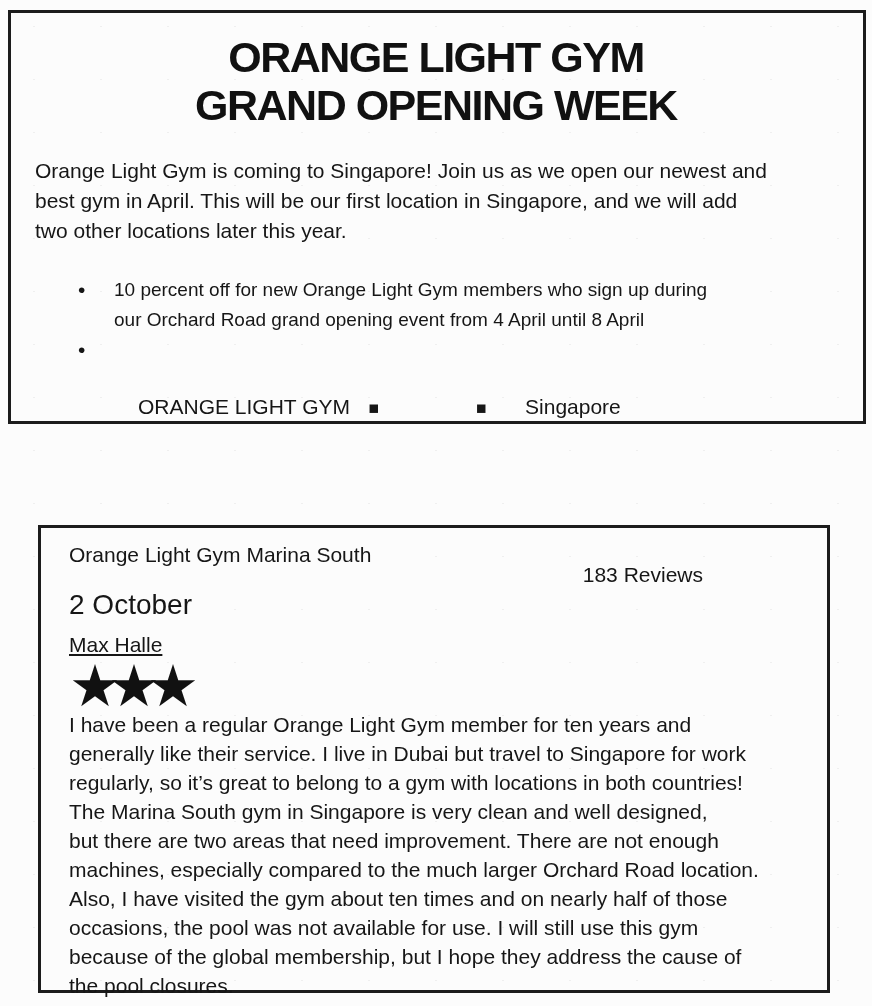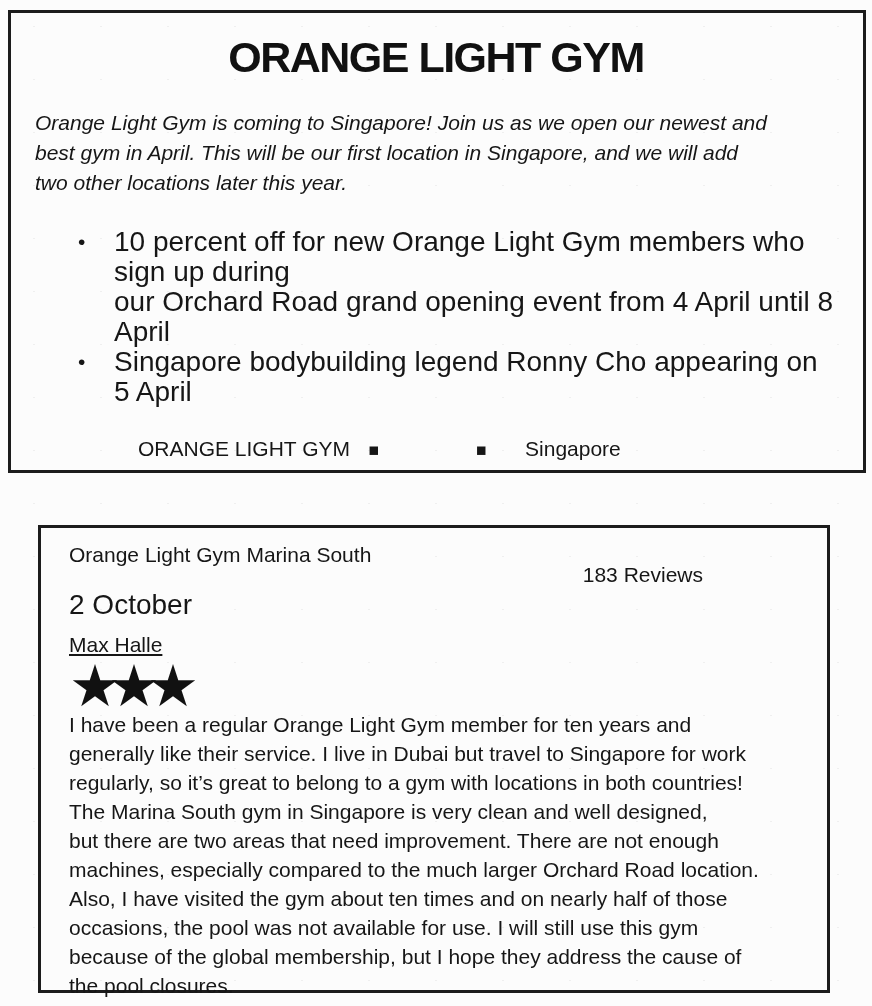--- a/index.html
+++ b/index.html
@@ -16,51 +16,50 @@
     background-color: #fcfcfc;
     background-image: radial-gradient(rgba(0,0,0,0.05) 1px, transparent 1px);
     background-size: 67px 53px;
     overflow: hidden;
   }
 
   
   .flyer {
     position: absolute;
     left: 8px; top: 10px;
-    width: 858px; height: 463px;
+    width: 858px; height: 414px;
     border: 3px solid #1c1c1c;
     box-sizing: border-box;
     padding: 20px 26px 0 24px;
     background: transparent;
   }
   .flyer-title {
     margin: 0;
     text-align: center;
     font-size: 43px;
     line-height: 48px;
     font-weight: 700;
     letter-spacing: -1.5px;
     color: #111;
   }
   .flyer-title .t-line { display: block; }
   .flyer-intro {
     margin: 27px 0 0 0;
     font-size: 21px;
     line-height: 30px;
     white-space: pre-line;
-    font-style: italic;
   }
   .bullet-list {
     margin: 29px 0 0 0;
     padding: 0;
     list-style: none;
   }
   .bullet-item {
     display: flex;
-    font-size: 28px;
+    font-size: 19px;
     line-height: 30px;
   }
   .bullet-dot {
     flex: none;
     width: 36px;
     margin-left: 43px;
     font-size: 21px;
   }
   .bullet-dot::before { content: "•"; }
   .bullet-text { white-space: pre-line; }
@@ -115,35 +114,35 @@
   }
 </style>
 </head>
 <body>
 
 <div class="page">
 
   <section class="flyer">
     <h1 class="flyer-title">
       <span class="t-line">ORANGE LIGHT GYM</span>
+      <span class="t-line">GRAND OPENING WEEK</span>
     </h1>
 
     <p class="flyer-intro">Orange Light Gym is coming to Singapore! Join us as we open our newest and
 best gym in April. This will be our first location in Singapore, and we will add
 two other locations later this year.</p>
 
     <ul class="bullet-list">
       <li class="bullet-item">
         <span class="bullet-dot"></span>
         <span class="bullet-text">10 percent off for new Orange Light Gym members who sign up during
 our Orchard Road grand opening event from 4 April until 8 April</span>
       </li>
       <li class="bullet-item">
         <span class="bullet-dot"></span>
-        <span class="bullet-text">Singapore bodybuilding legend Ronny Cho appearing on 5 April</span>
       </li>
     </ul>
 
     <div class="flyer-footer">
       <span>ORANGE LIGHT GYM</span>
       <span class="sep sep1">▪</span>
       <span class="sep sep2">▪</span>
       <span>Singapore</span>
     </div>
   </section>

